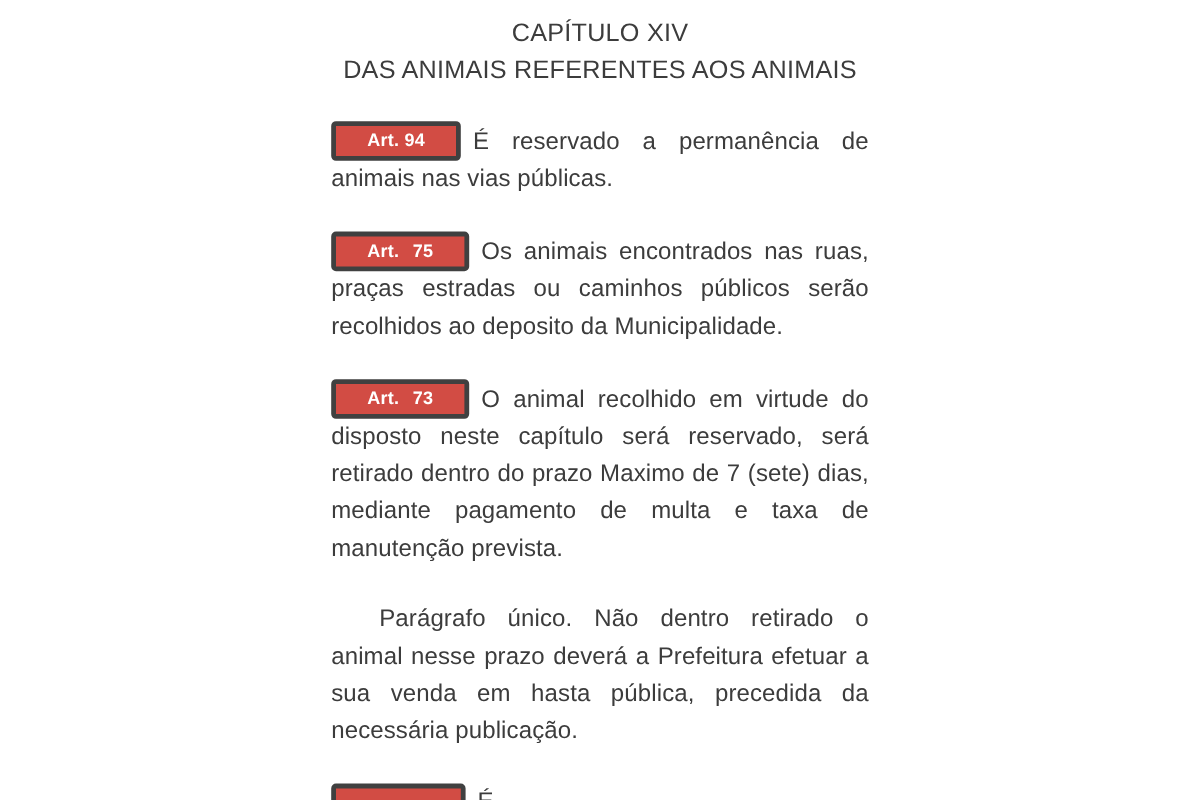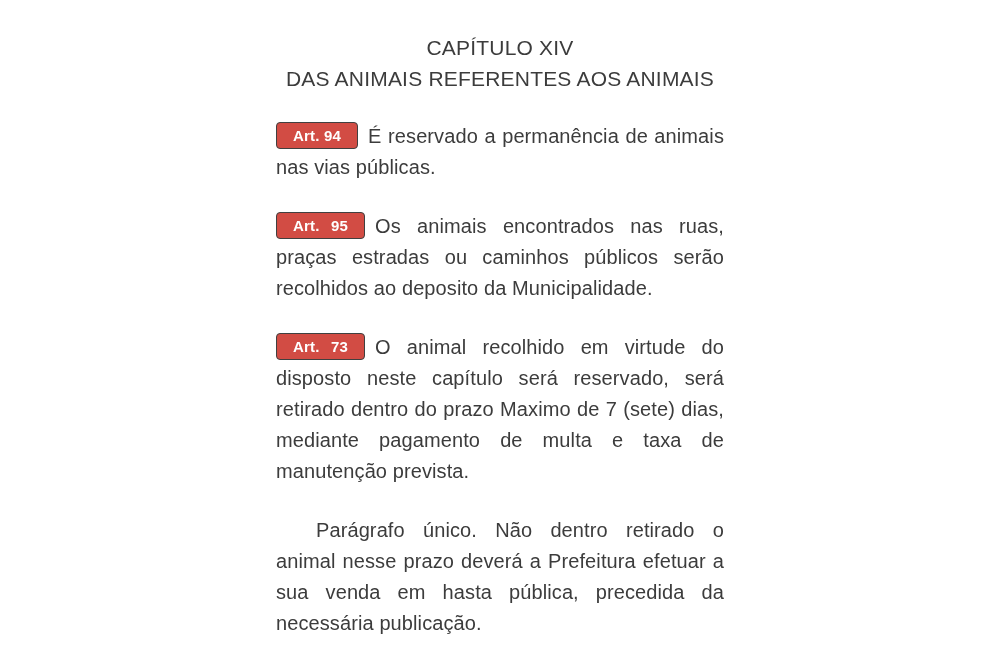--- a/index.html
+++ b/index.html
@@ -15,21 +15,21 @@
     color: #3c3c3c;
   }
   .page {
     width: 1000px;
     height: 667px;
     overflow: hidden;
     position: relative;
   }
   .chapter-title {
     margin: 0;
-    padding-top: 32px;
+    padding-top: 12px;
     font-size: 21px;
     line-height: 31px;
     font-weight: 400;
     text-align: center;
     letter-spacing: 0.2px;
     color: #3c3c3c;
   }
   .title-line {
     display: block;
   }
@@ -44,26 +44,26 @@
     line-height: 31px;
     text-align: justify;
     letter-spacing: 0.1px;
   }
   p.article:last-child {
     margin-bottom: 0;
   }
   .badge {
     display: inline-block;
     background: #d24c44;
-    border: 1px solid #404040;
+    border: 4px solid #404040;
     color: #ffffff;
     font-size: 15px;
     line-height: 17px;
     font-weight: 700;
-    padding: 4px 16px;
+    padding: 4px 26px;
     border-radius: 4px;
     margin-right: 10px;
     vertical-align: 2px;
     letter-spacing: 0.2px;
   }
   .badge-wide {
     word-spacing: 7px;
   }
   .indent {
     text-indent: 40px;
@@ -84,21 +84,21 @@
     <span class="title-line">DAS ANIMAIS REFERENTES AOS ANIMAIS</span>
   </h1>
 
   <div class="content">
 
     <p class="article">
       <span class="badge">Art. 94</span><span>É reservado a permanência de animais nas vias públicas.</span>
     </p>
 
     <p class="article">
-      <span class="badge badge-wide">Art. 95</span><span>Os animais encontrados nas ruas, praças estradas ou caminhos públicos serão recolhidos ao deposito da Municipalidade.</span>
+      <span class="badge badge-wide">Art. 75</span><span>Os animais encontrados nas ruas, praças estradas ou caminhos públicos serão recolhidos ao deposito da Municipalidade.</span>
     </p>
 
     <p class="article">
       <span class="badge badge-wide">Art. 73</span><span>O animal recolhido em virtude do disposto neste capítulo será reservado, será retirado dentro do prazo Maximo de 7 (sete) dias, mediante pagamento de multa e taxa de manutenção prevista.</span>
     </p>
 
     <p class="article indent">
       <span>Parágrafo único. Não dentro retirado o animal nesse prazo deverá a Prefeitura efetuar a sua venda em hasta pública, precedida da necessária publicação.</span>
     </p>
 

